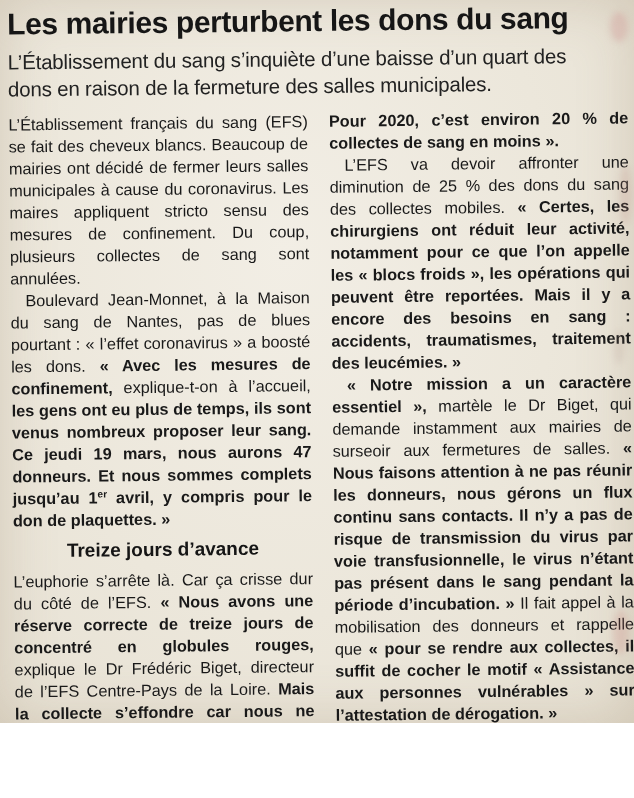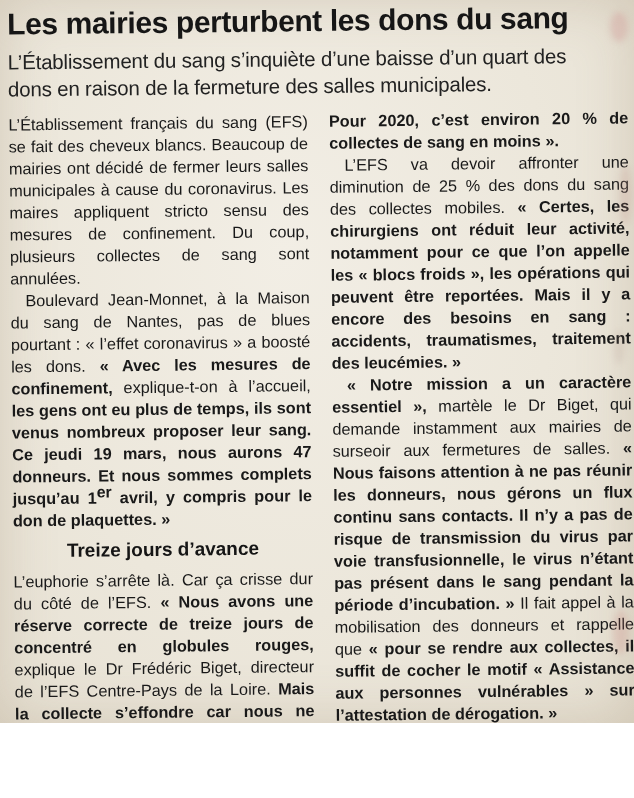--- a/index.html
+++ b/index.html
@@ -64,21 +64,21 @@
     color: #151515;
   }
   .byline {
     margin: 2px 0 0 0;
     text-align: right;
     padding-right: 28px;
     font-weight: 700;
     font-size: 16.5px;
   }
   sup.ord {
-    font-size: 16px;
+    font-size: 10px;
     vertical-align: super;
     line-height: 0;
     margin-top: 8px;
   }
   
   .smudge {
     position: absolute;
     border-radius: 50%;
     filter: blur(3px);
     pointer-events: none;

